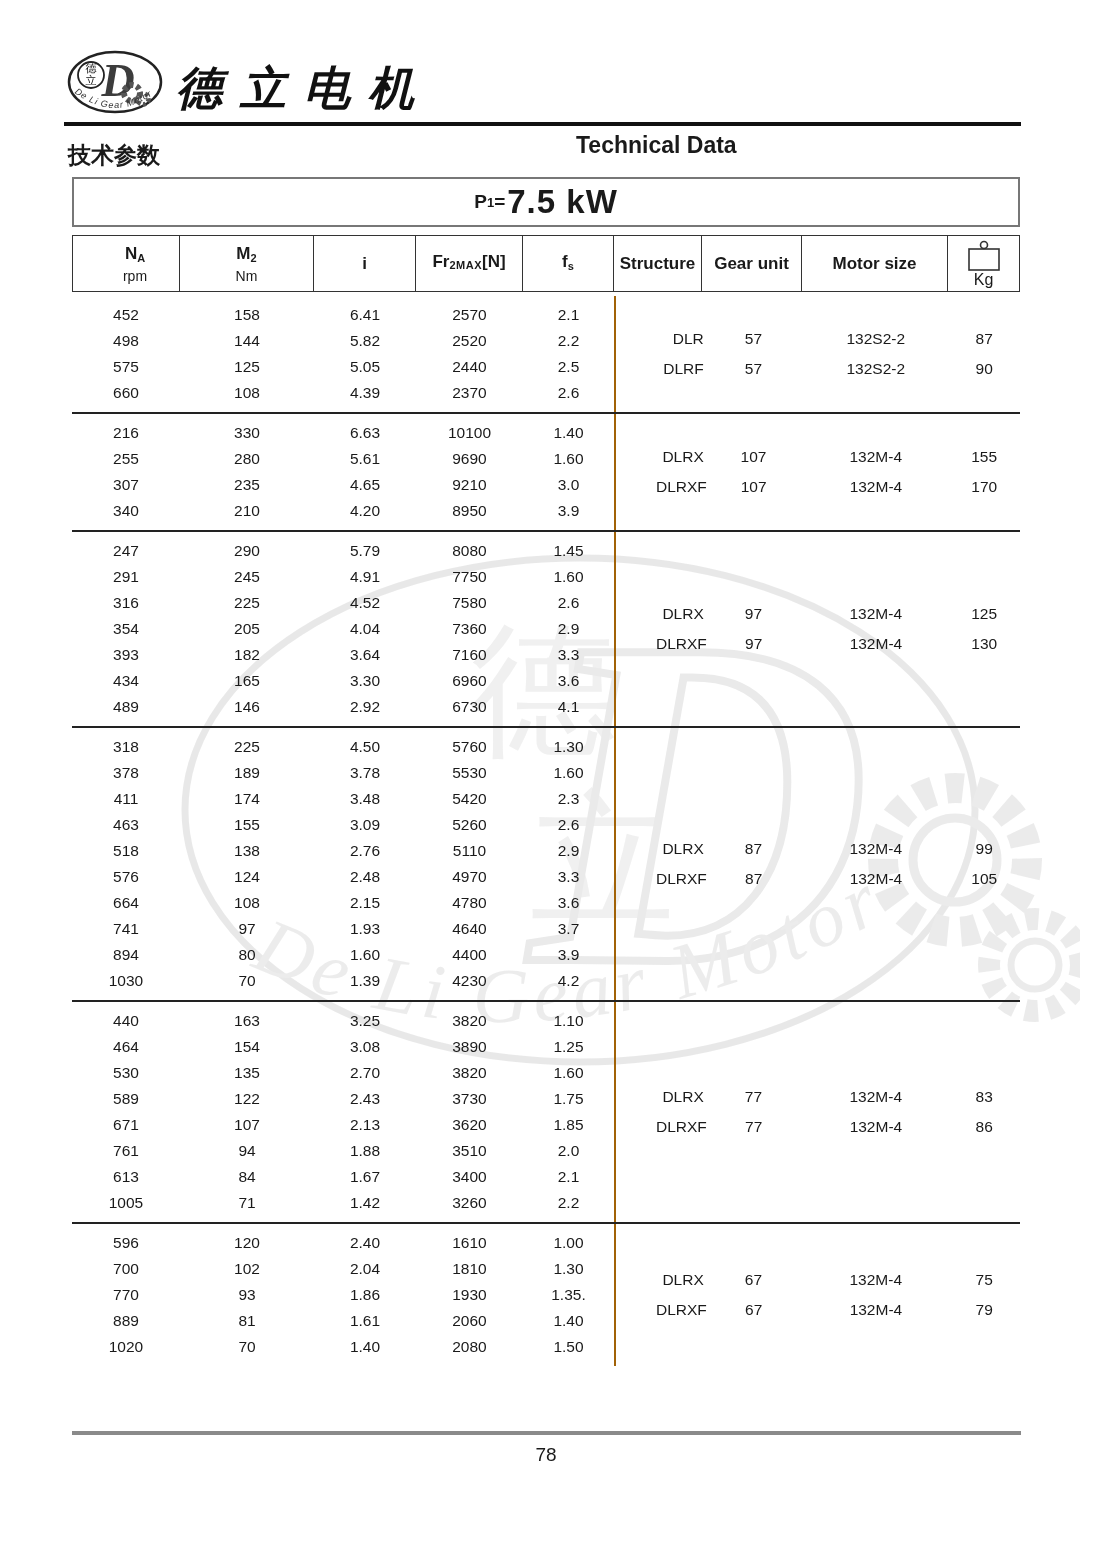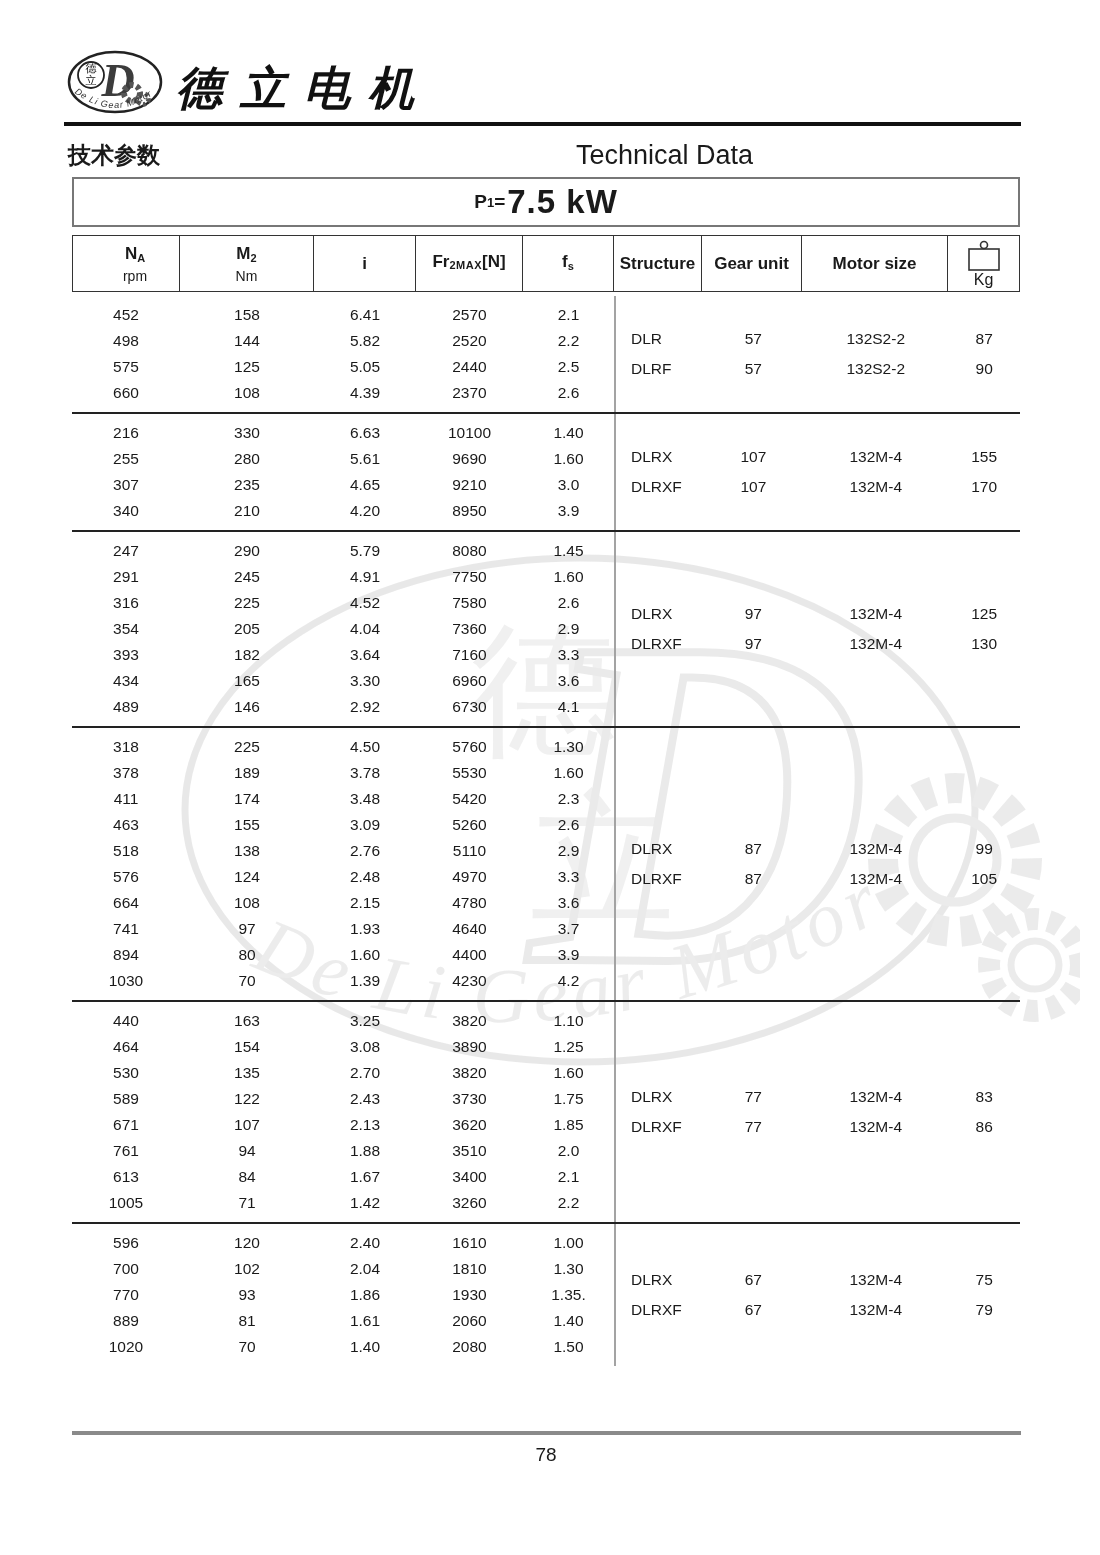--- a/index.html
+++ b/index.html
@@ -9,21 +9,21 @@
   }
   
   .logo{position:absolute;left:64px;top:48px;}
   .brand{
     position:absolute;left:176px;top:58px;
     font-family:"DejaVu Serif", serif;font-weight:bold;font-style:italic;
     font-size:46px;letter-spacing:18px;color:#111;
   }
   .top-rule{position:absolute;left:64px;top:122px;width:957px;height:4px;background:#111;}
   .section-cn{position:absolute;left:68px;top:140px;font-size:23px;font-weight:bold;}
-  .section-en{position:absolute;left:576px;top:140px;font-size:27px;font-weight:normal;}
+  .section-en{position:absolute;left:576px;top:132px;font-size:23px;font-weight:bold;}
   
   .title-box{
     position:absolute;left:72px;top:177px;width:948px;height:50px;box-sizing:border-box;
     border:2px solid #777;display:flex;align-items:center;justify-content:center;
   }
   .title-small{font-size:19px;font-weight:bold;}
   .title-sub{font-size:13px;font-weight:bold;vertical-align:-3px;}
   .title-big{font-size:33px;font-weight:800;letter-spacing:1px;margin-left:2px;}
   
   .thead{position:absolute;left:72px;top:235px;width:948px;height:57px;display:flex;}
@@ -36,28 +36,28 @@
   .unit{font-size:14px;font-weight:normal;line-height:16px;}
   .sub{font-size:11px;font-weight:bold;vertical-align:-3px;}
   .subcaps{font-size:11px;font-weight:bold;vertical-align:-2px;letter-spacing:.5px;}
   .hc0{width:108px}.hc1{width:134px}.hc2{width:102px}.hc3{width:107px}.hc4{width:91px}
   .hc5{width:88px}.hc6{width:100px}.hc7{width:146px}.hc8{width:72px}
   .kg-label{font-size:16px;font-weight:normal;line-height:16px;text-align:center;}
   
   .tbody{position:absolute;left:72px;top:296px;width:948px;z-index:2;}
   .group{display:flex;}
   .group + .group{border-top:2px solid #222;}
-  .group-left{width:542px;box-sizing:content-box;border-right:2px solid #a3a3a3;padding:6px 0;}
+  .group-left{width:542px;box-sizing:content-box;border-right:2px solid #a16207;padding:6px 0;}
   .data-row{display:flex;height:26px;line-height:26px;font-size:15.5px;}
   .cell{display:block;text-align:center;}
   .c0{width:108px}.c1{width:134px}.c2{width:102px}.c3{width:107px}.c4{width:91px}
   .group-right{width:404px;display:flex;align-items:center;}
   .models-inner{width:100%;}
   .model-row{display:flex;height:30px;line-height:30px;font-size:15.5px;}
-  .m-structure{width:88px;box-sizing:border-box;padding-left:15px;text-align:left;white-space:nowrap;}
+  .m-structure{width:88px;box-sizing:border-box;padding-left:40px;text-align:right;white-space:nowrap;}
   .m-gear{width:100px;text-align:center;}
   .m-motor{width:146px;text-align:center;}
   .m-kg{width:72px;text-align:center;}
   
   .footer-rule{position:absolute;left:72px;top:1431px;width:949px;height:4px;background:#8a8a8a;z-index:2;}
   .page-number{position:absolute;left:72px;top:1444px;width:948px;text-align:center;font-size:19px;z-index:2;}
   
   .watermark{position:absolute;left:140px;top:540px;z-index:0;opacity:.55;pointer-events:none;}
 </style>
 </head>

